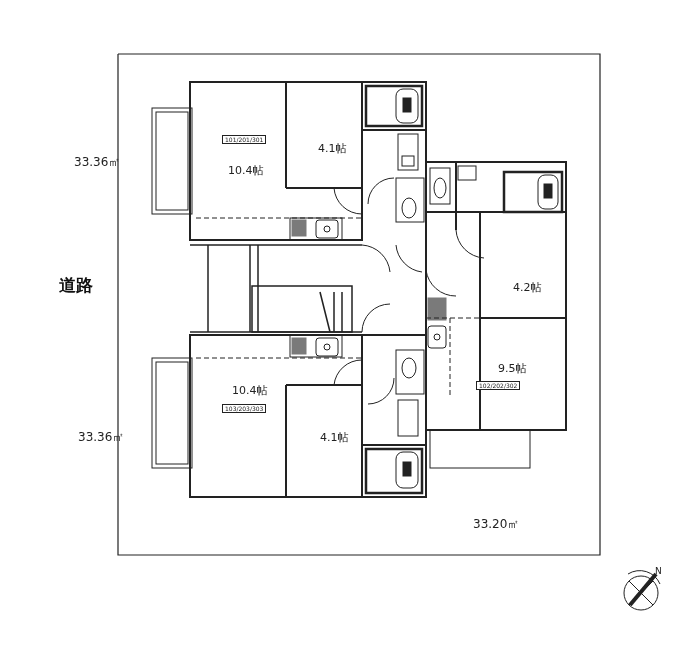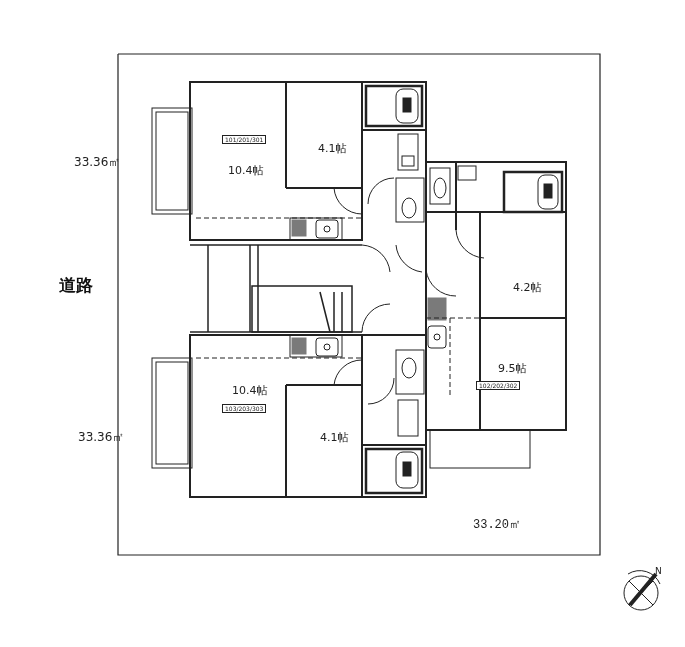--- a/index.html
+++ b/index.html
@@ -123,21 +123,21 @@
       <line x1="630" y1="605" x2="656" y2="574" stroke-width="4"></line>
       <path d="M628,574 A22,22 0 0,1 660,584"></path>
     </g>
   </g>
 </svg>
 
 <div class="road" style="left:18px; top:274px;margin-left:41px;">道路</div>
 
 <div class="area" style="left:74px; top:154px;">33.36㎡</div>
 <div class="area" style="left:78px; top:429px;">33.36㎡</div>
-<div class="area" style="left:473px; top:516px;font-family:Liberation Mono, monospace;">33.20㎡</div>
+<div class="area" style="left:473px; top:516px;">33.20㎡</div>
 
 <div class="unit" style="left:222px; top:135px;">101/201/301</div>
 <div class="lbl" style="left:228px; top:163px;">10.4帖</div>
 <div class="lbl" style="left:318px; top:141px;">4.1帖</div>
 
 <div class="lbl" style="left:513px; top:280px;text-align:center;">4.2帖</div>
 <div class="lbl" style="left:498px; top:361px;">9.5帖</div>
 <div class="unit" style="left:476px; top:381px;">102/202/302</div>
 
 <div class="lbl" style="left:232px; top:383px;">10.4帖</div>

